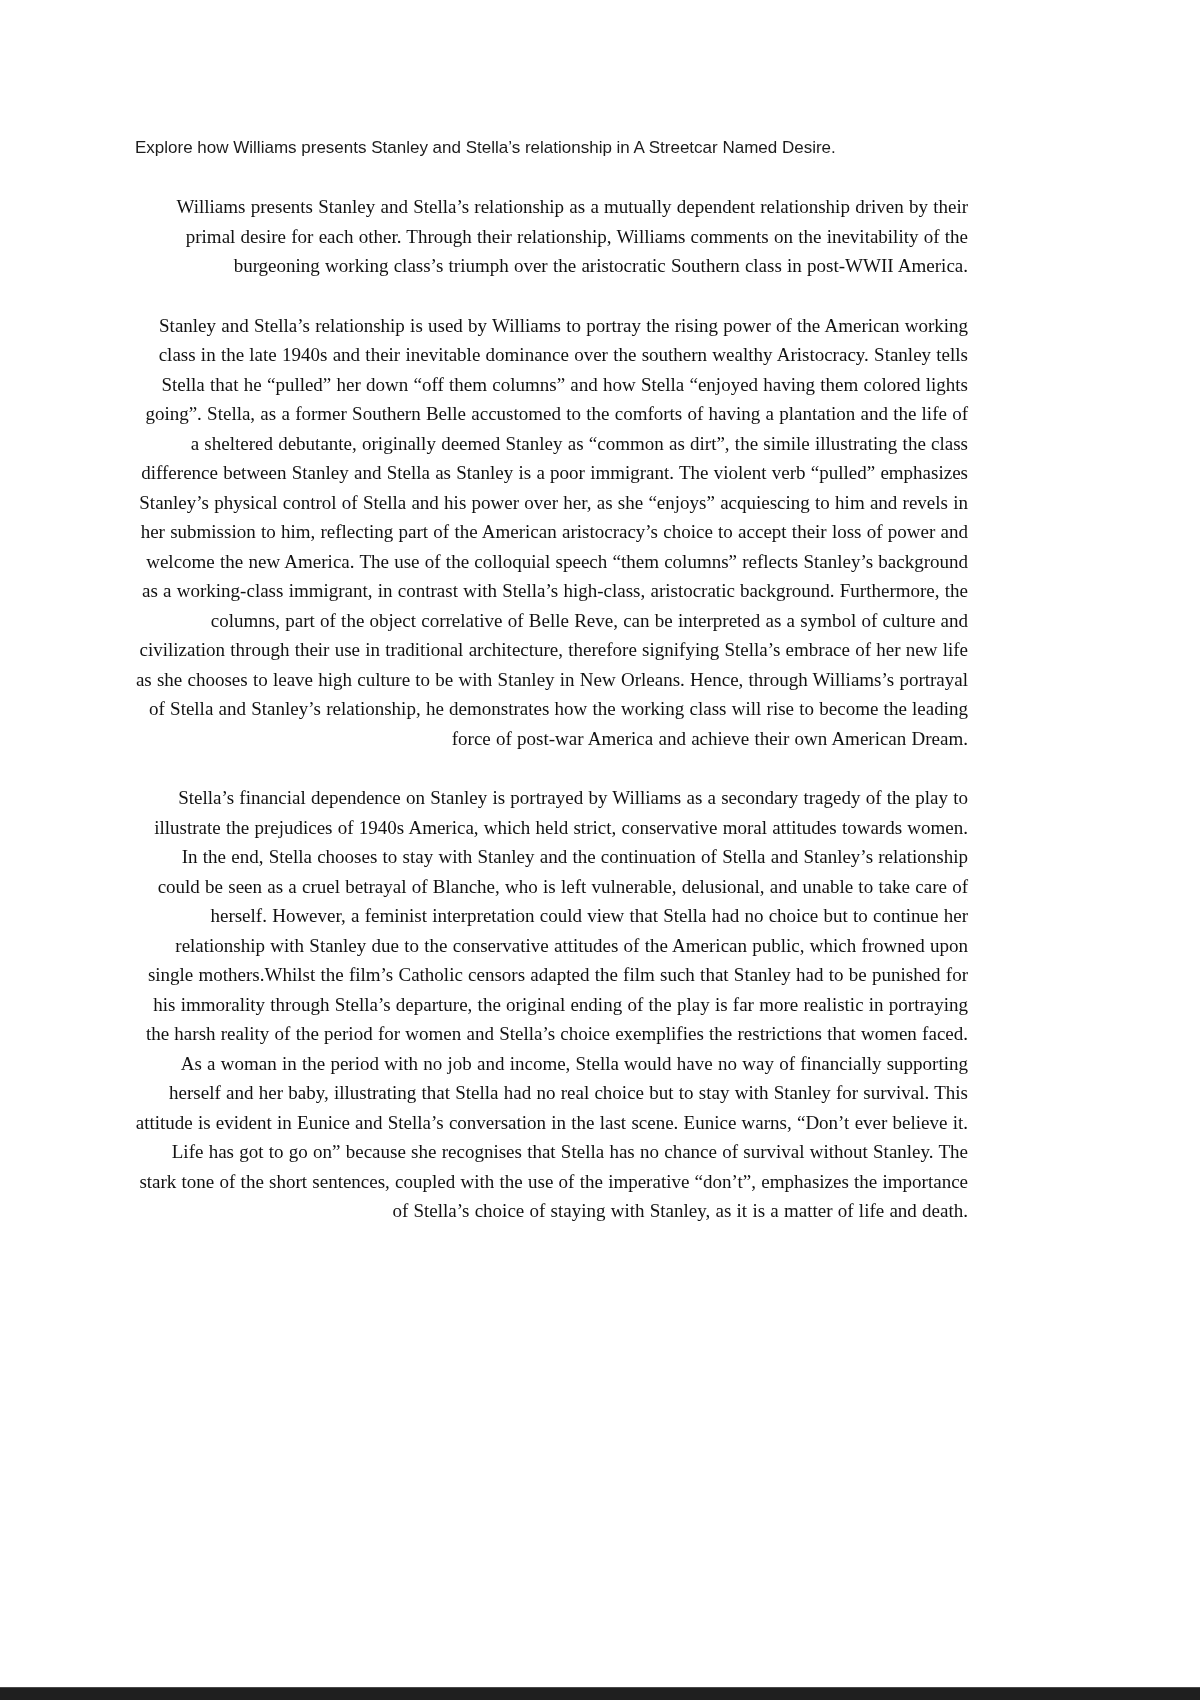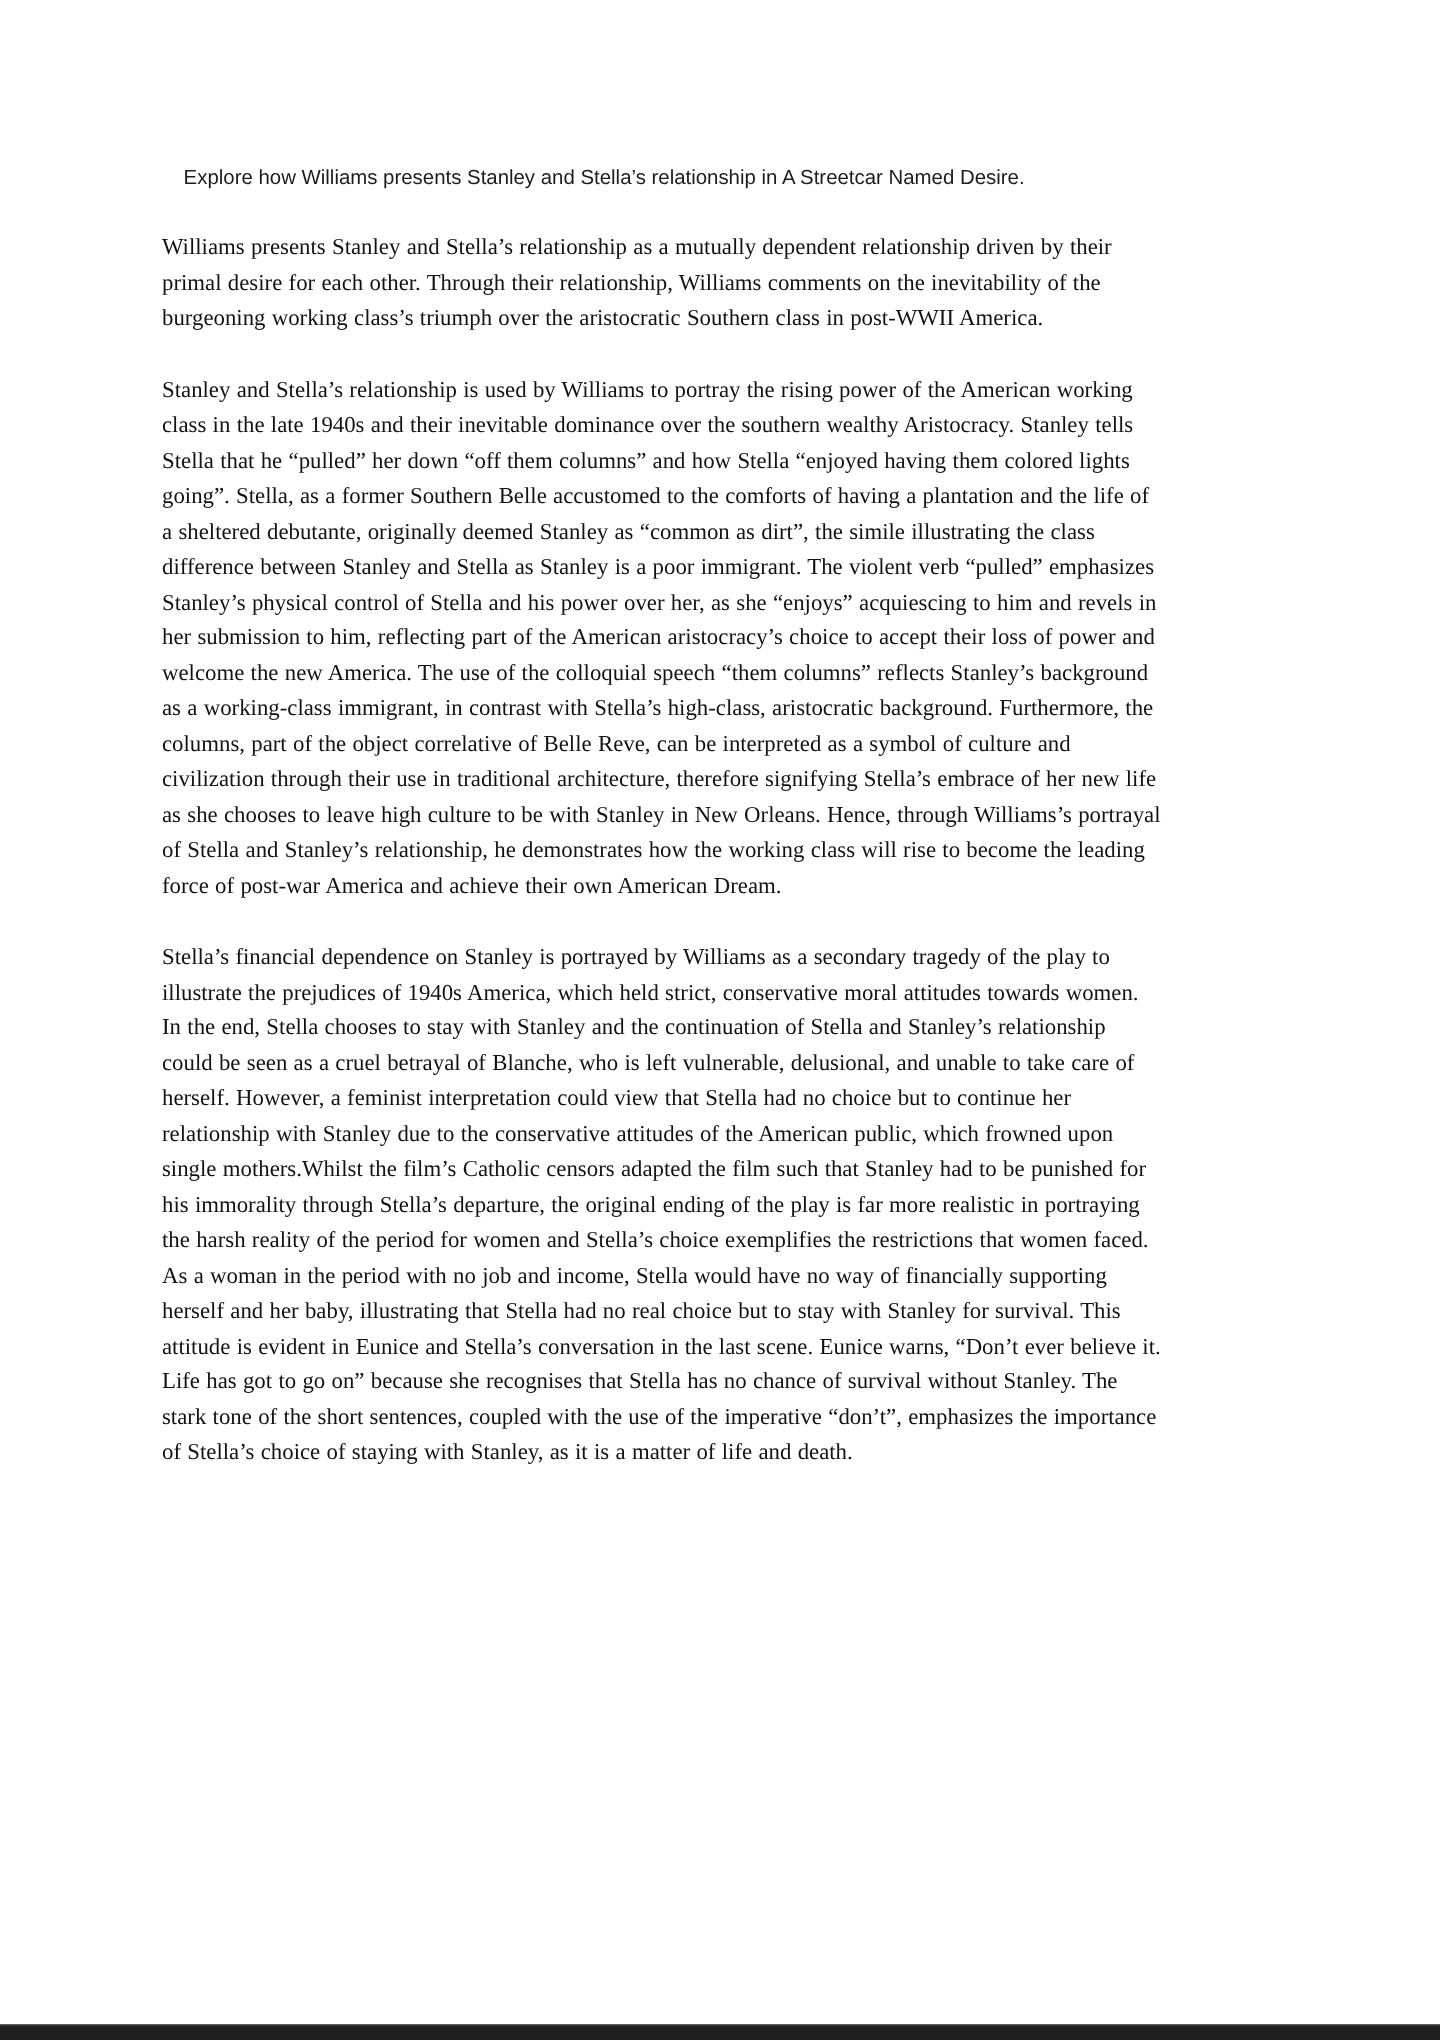--- a/index.html
+++ b/index.html
@@ -20,30 +20,29 @@
     width: 833px;
   }
   .essay-title {
     font-family: "Liberation Sans", sans-serif;
     font-size: 17px;
     line-height: 26px;
     font-weight: 400;
     color: #1c1c1c;
     margin-bottom: 31px;
     text-align: left;
-    margin-left: 18px;
   }
   .essay-para {
     font-family: "Liberation Serif", serif;
     font-size: 19px;
     line-height: 29.5px;
     font-weight: 400;
     color: #121212;
     margin-bottom: 30px;
-    text-align: left;
+    text-align: right;
     word-spacing: 0.5px;
   }
   .page-separator {
     position: absolute;
     left: 0;
     right: 0;
     bottom: 0;
     height: 13px;
     background: #1f1f1f;
     border-top: 1px solid #4a4a4a;

